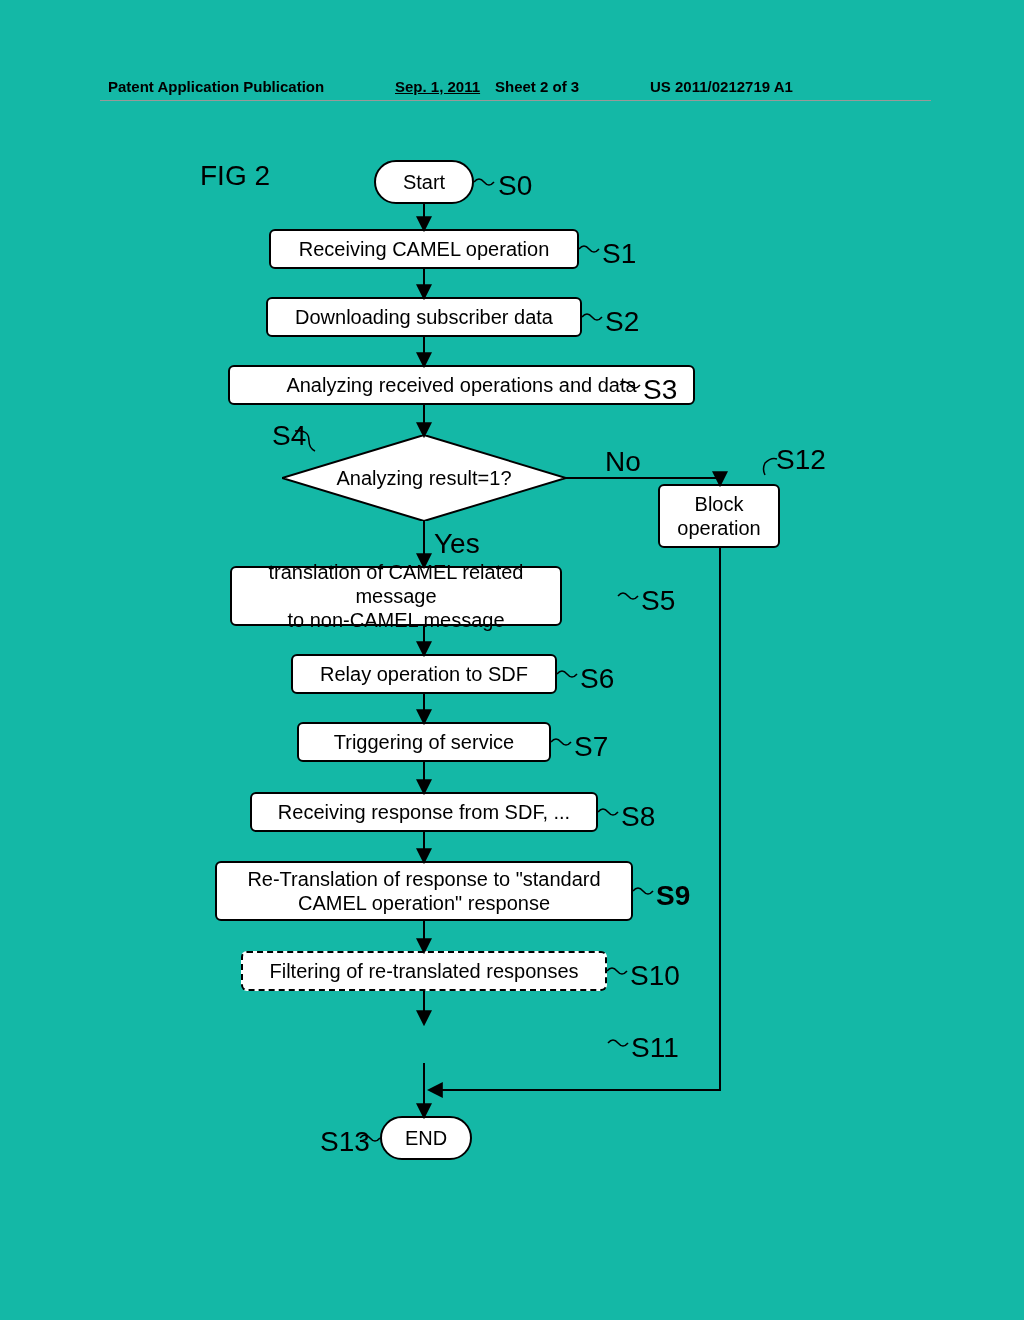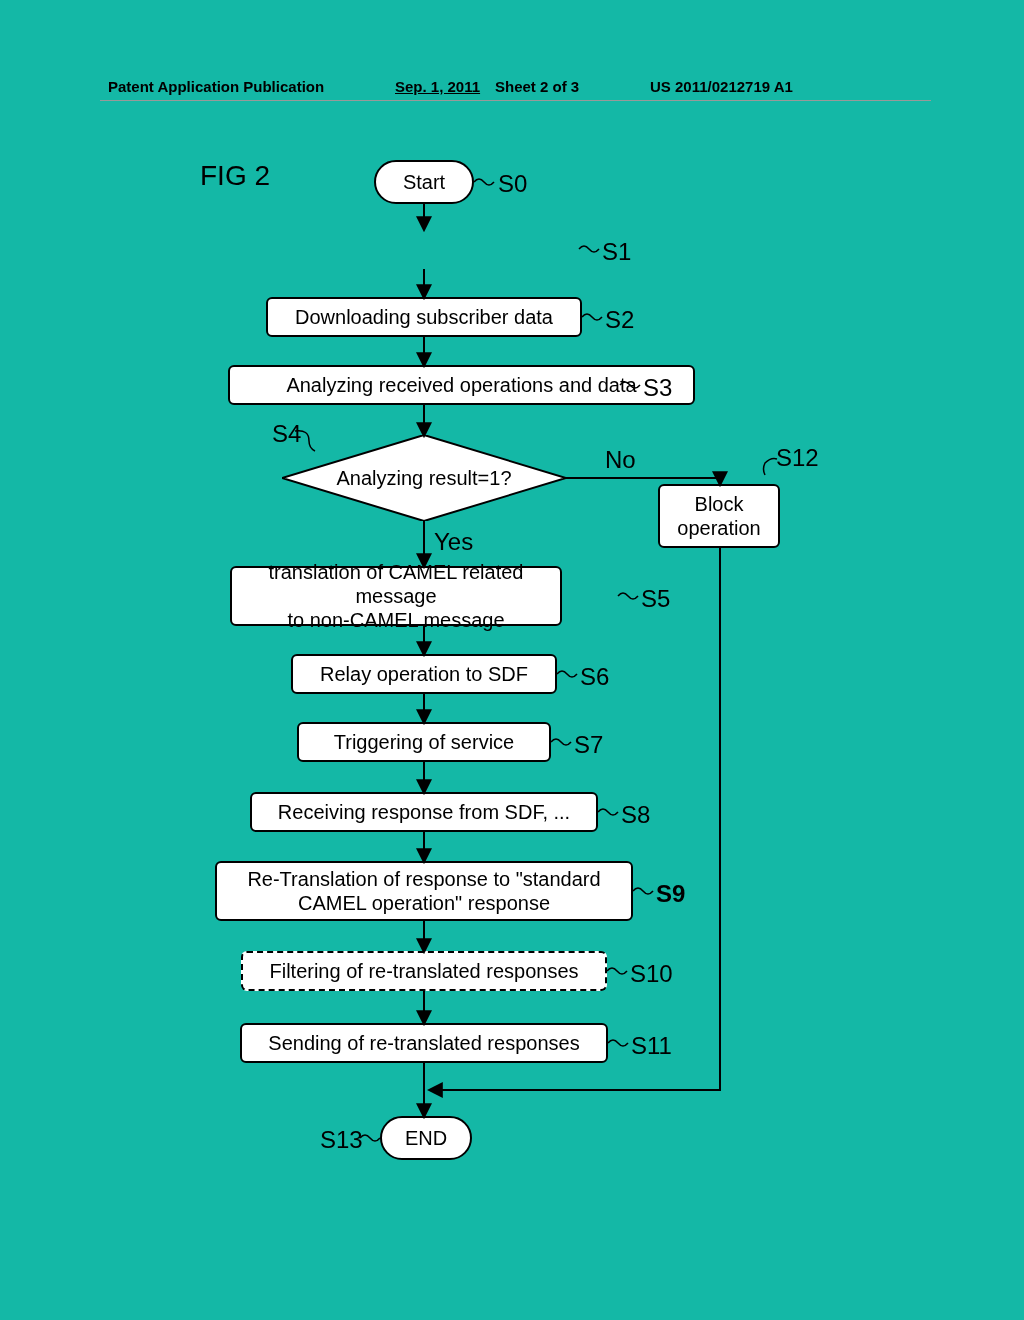--- a/index.html
+++ b/index.html
@@ -71,21 +71,21 @@
     border: 2px dashed #000;
     border-radius: 6px;
   }
   .term {
     border: 2px solid #000;
     border-radius: 22px;
     height: 44px;
   }
   .label {
     position: absolute;
-    font-size: 24px;
+    font-size: 28px;
   }
 
   svg.overlay {
     position: absolute;
     top: 0; left: 0;
     width: 800px;
     height: 1120px;
     pointer-events: none;
   }
 
@@ -123,20 +123,23 @@
   <div class="header-rule"></div>
 
   <div class="diagram">
 
     <div class="figlabel">FIG 2</div>
 
     <div class="node term" style="top:30px; left:274px; width:100px;">
       <span>Start</span>
     </div>
 
+    <div class="node rect" style="top:99px; left:169px; width:310px; height:40px;">
+      <span>Receiving CAMEL operation</span>
+    </div>
 
     <div class="node rect" style="top:167px; left:166px; width:316px; height:40px;">
       <span>Downloading subscriber data</span>
     </div>
 
     <div class="node rect" style="top:235px; left:128px; width:467px; height:40px;">
       <span>Analyzing received operations and data</span>
     </div>
 
     <div class="diamond-wrap" style="top:305px; left:182px; width:284px; height:86px;">
@@ -170,23 +173,20 @@
 
     <div class="node rect" style="top:731px; left:115px; width:418px; height:60px;">
       <span>Re-Translation of response to "standard
 CAMEL operation" response</span>
     </div>
 
     <div class="node dashed" style="top:821px; left:141px; width:366px; height:40px;">
       <span>Filtering of re-translated responses</span>
     </div>
 
-    <div class="node rect" style="top:893px; left:140px; width:368px; height:40px;">
-      <span>Sending of re-translated responses</span>
-    </div>
 
     <div class="node term" style="top:986px; left:280px; width:92px;">
       <span>END</span>
     </div>
 
     <svg class="overlay">
       <defs>
         <marker id="arrow" viewBox="0 0 10 10" refX="8" refY="5" markerWidth="8" markerHeight="8" orient="auto-start-reverse">
           <path d="M 0 0 L 10 5 L 0 10 z" fill="#000"></path>
         </marker>

